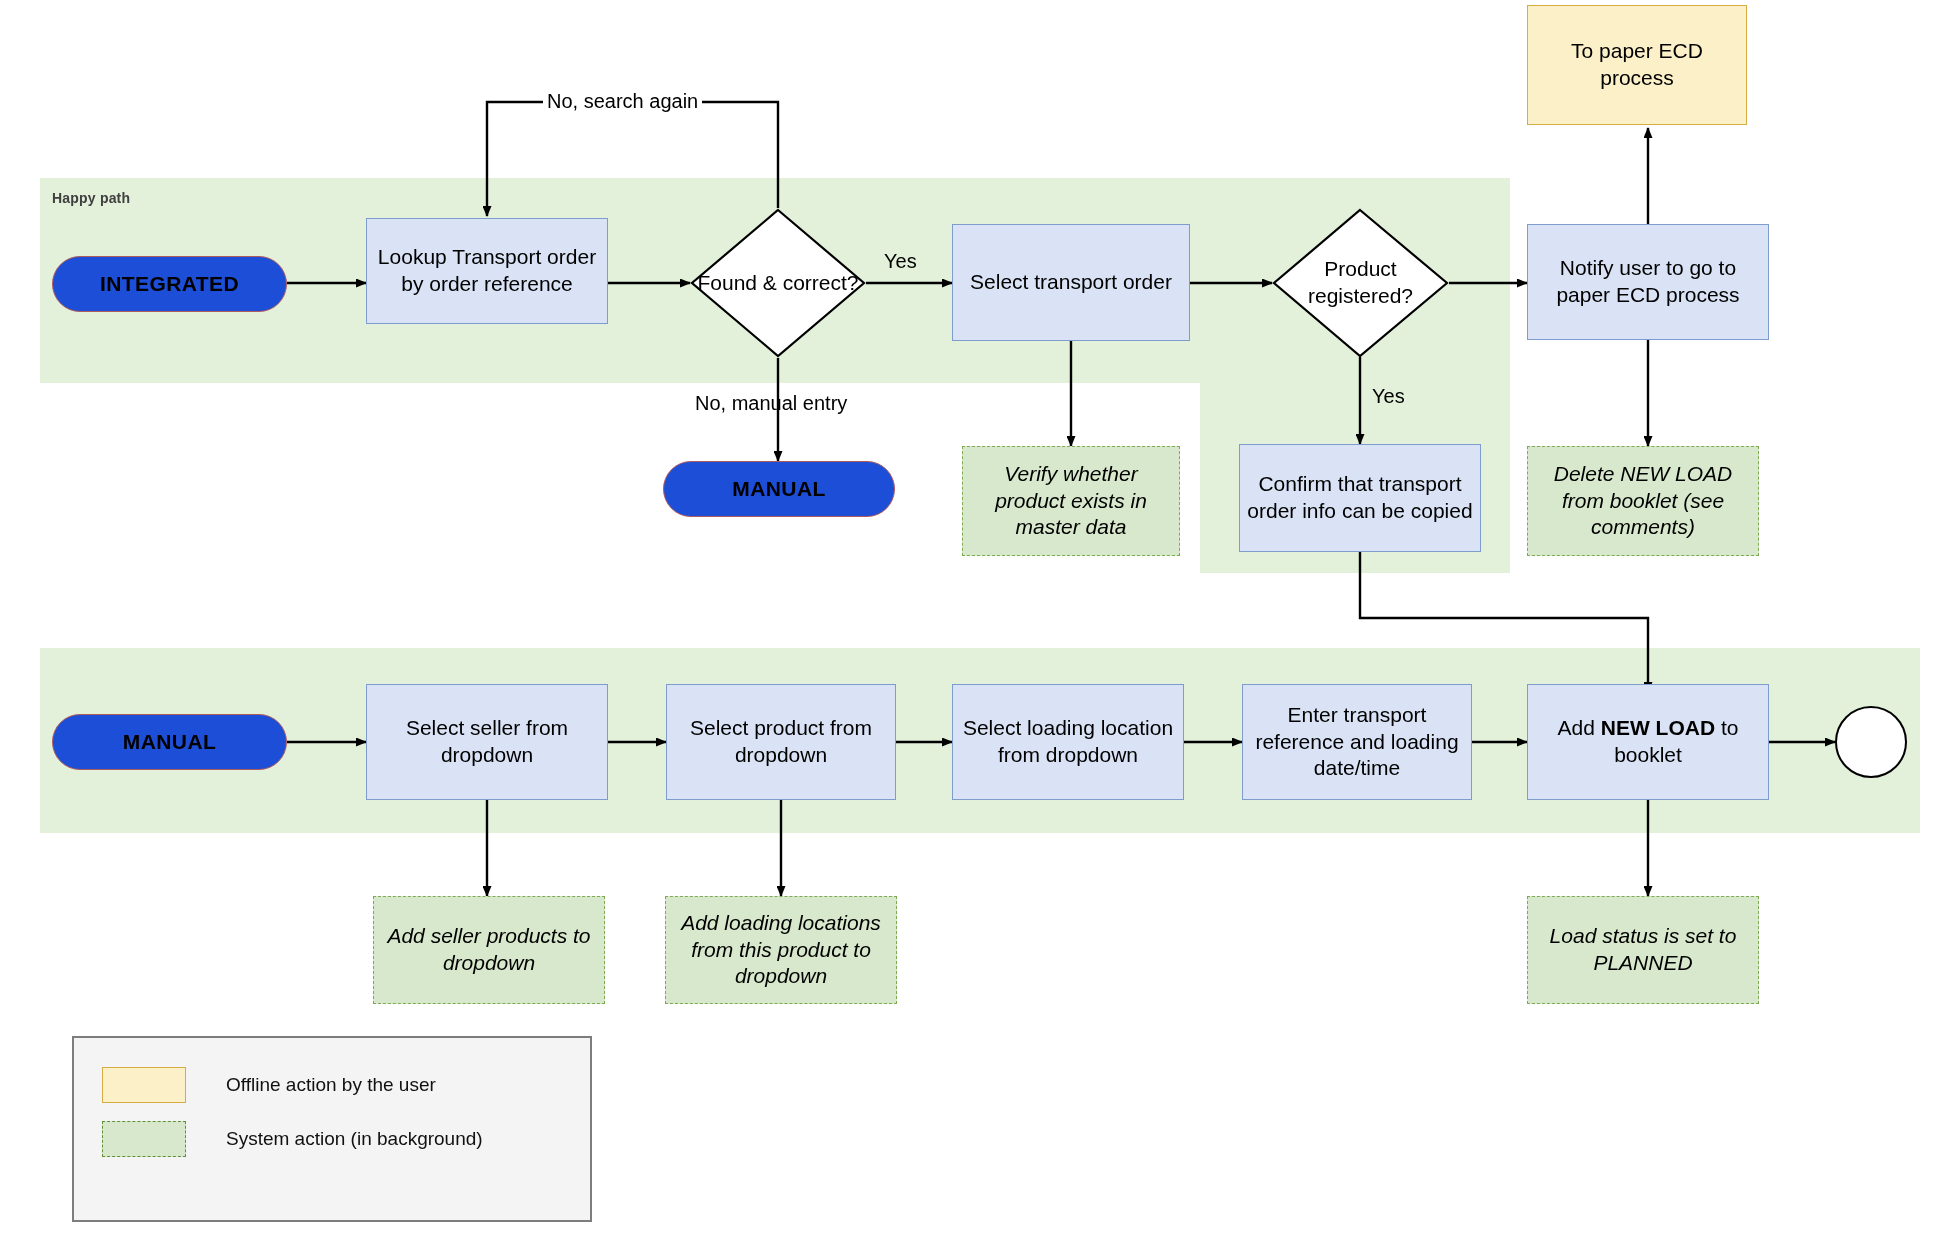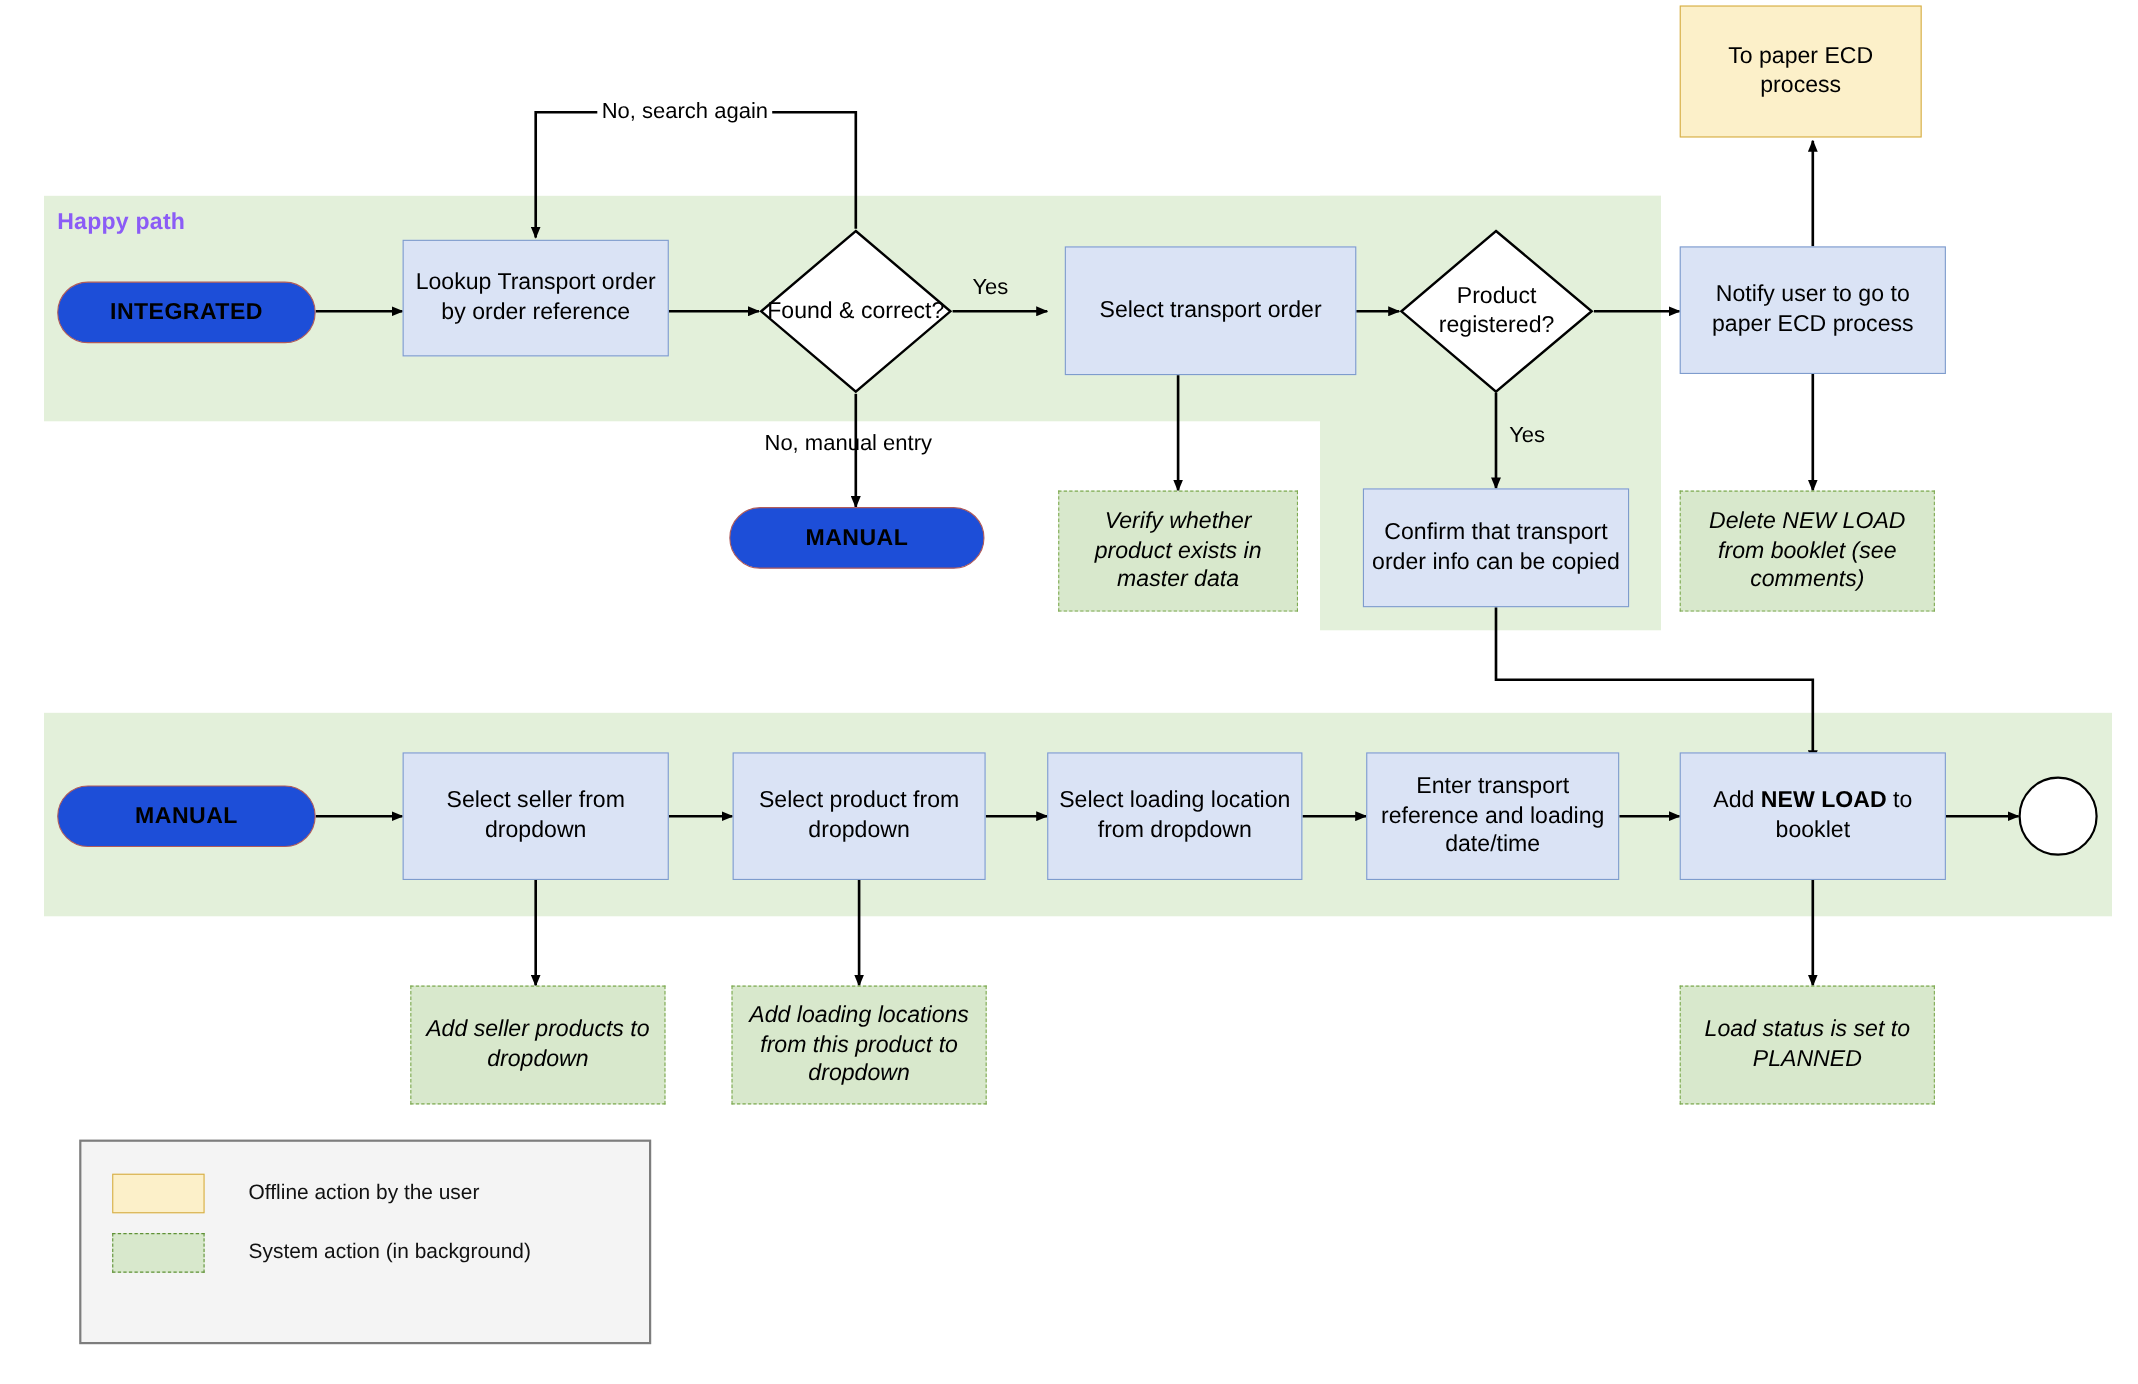--- a/index.html
+++ b/index.html
@@ -18,23 +18,23 @@
     background: #ffffff;
     overflow: hidden;
   }
   
   .band {
     position: absolute;
     background: #e3f0da;
   }
   .band-label {
     position: absolute;
-    font-size: 21px;
+    font-size: 14px;
     font-weight: bold;
-    color: #8b5cf6;
+    color: #404040;
     letter-spacing: .2px;
   }
   
   .node {
     position: absolute;
     box-sizing: border-box;
     display: flex;
     align-items: center;
     justify-content: center;
     text-align: center;
@@ -205,21 +205,21 @@
     <span>Lookup Transport order by order reference</span>
   </div>
 
   <div class="diamond-wrap" style="left:690px; top:208px; width:176px; height:150px;">
     <svg width="176" height="150">
       <polygon points="88,2 174,75 88,148 2,75" fill="#ffffff" stroke="#000000" stroke-width="2.2"></polygon>
     </svg>
     <div class="diamond-text">Found &amp; correct?</div>
   </div>
 
-  <div class="node app-box" style="left:952px; top:224px; width:265px; height:117px;margin-left:16px;">
+  <div class="node app-box" style="left:952px; top:224px; width:238px; height:117px;">
     <span>Select transport order</span>
   </div>
 
   <div class="diamond-wrap" style="left:1272px; top:208px; width:177px; height:150px;">
     <svg width="177" height="150">
       <polygon points="88,2 175,75 88,148 2,75" fill="#ffffff" stroke="#000000" stroke-width="2.2"></polygon>
     </svg>
     <div class="diamond-text">Product registered?</div>
   </div>
 

